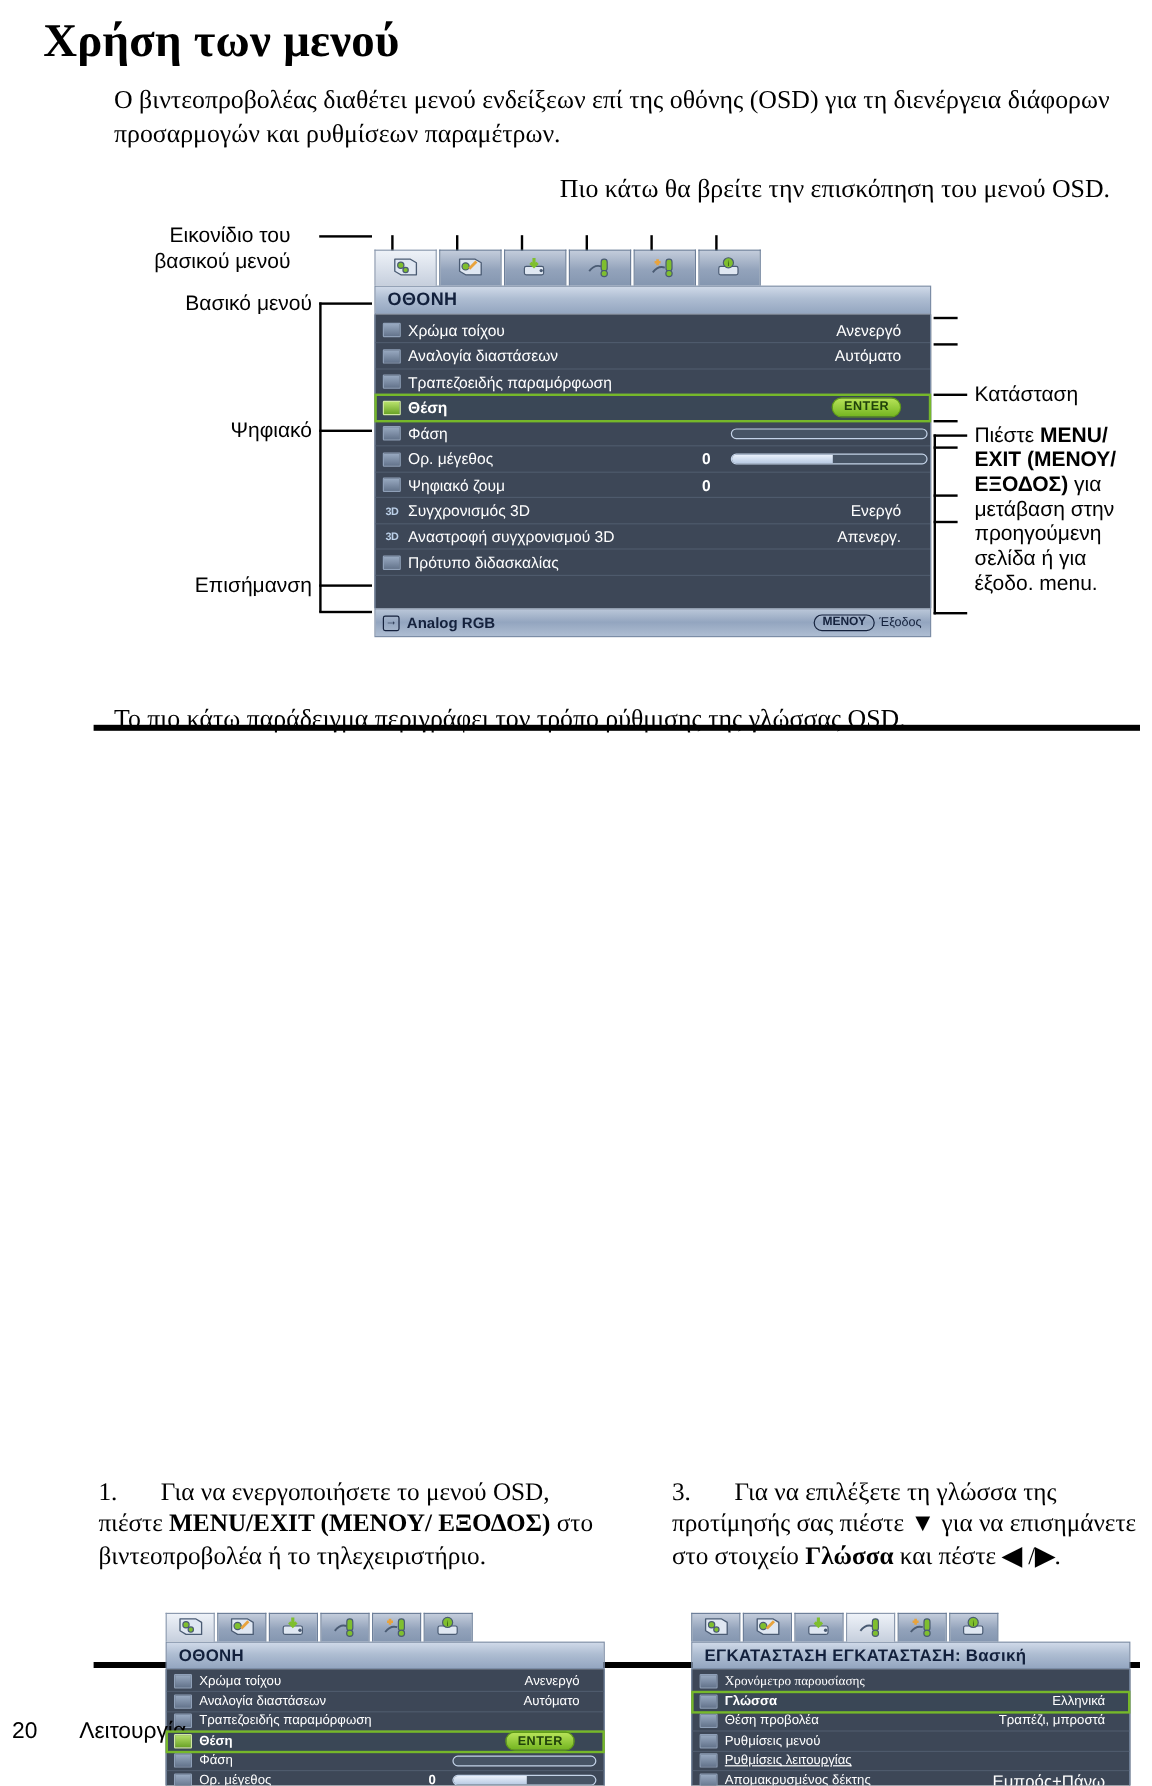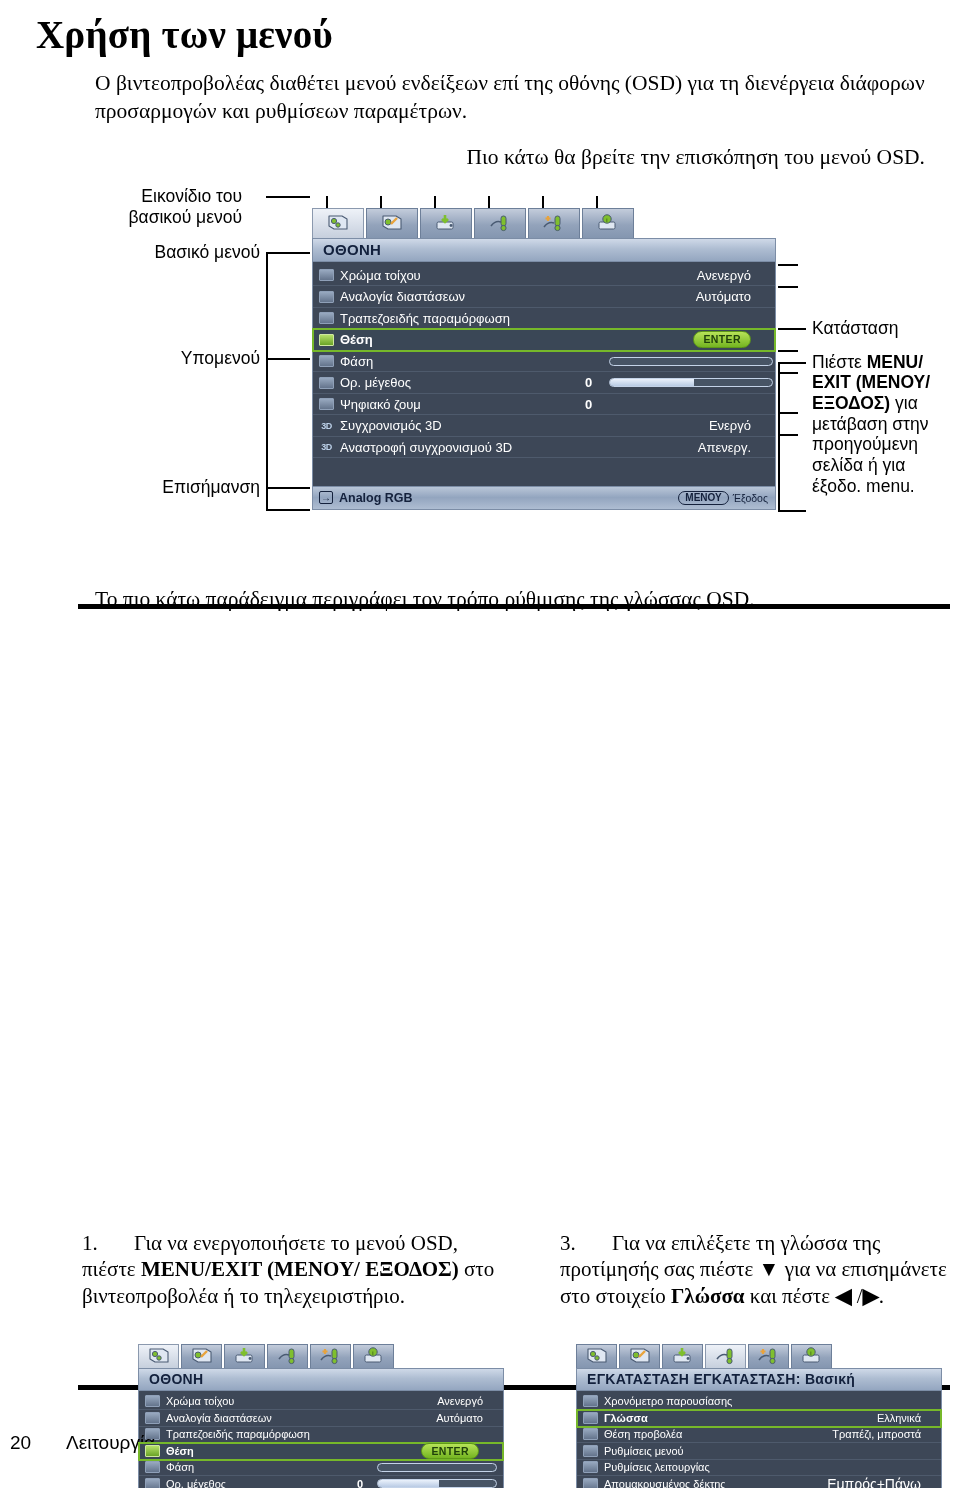--- a/index.html
+++ b/index.html
@@ -211,21 +211,21 @@
 <div class="intro">Ο βιντεοπροβολέας διαθέτει μενού ενδείξεων επί της οθόνης (OSD) για τη διενέργεια διάφορων προσαρμογών και ρυθμίσεων παραμέτρων.</div>
 <div class="intro second">Πιο κάτω θα βρείτε την επισκόπηση του μενού OSD.</div>
 
 <div class="diagram">
 
   <div class="callout right-align" style="left:60px; top:6px; width:182px;">
     <span style="white-space:pre-line">Εικονίδιο του
 βασικού μενού</span>
   </div>
   <div class="callout right-align" style="left:78px; top:62px; width:182px;">Βασικό μενού</div>
-  <div class="callout right-align" style="left:78px; top:168px; width:182px;">Υπομενού</div>
+  <div class="callout right-align" style="left:78px; top:168px; width:182px;">Ψηφιακό</div>
   <div class="callout right-align" style="left:78px; top:297px; width:182px;">Επισήμανση</div>
 
   <div class="leader" style="left:266px; top:16px; width:44px; height:2px;"></div>
   <div class="leader" style="left:266px; top:72px; width:44px; height:2px;"></div>
   <div class="leader" style="left:266px; top:178px; width:44px; height:2px;"></div>
   <div class="leader" style="left:266px; top:307px; width:44px; height:2px;"></div>
   <div class="leader" style="left:266px; top:329px; width:44px; height:2px;"></div>
 
   <div class="leader" style="left:266px; top:72px; width:2px; height:258px;"></div>
 
@@ -341,20 +341,24 @@
         </div>
         <div class="osd-row" style="height: 21.5px;">
           <span class="osd-ico txt">3D</span>
           <span class="osd-label" style="font-size:13px">Συγχρονισμός 3D</span>
           <span class="osd-val" style="font-size:13px;right:24px">Ενεργό</span>
         </div>
         <div class="osd-row" style="height: 21.5px;">
           <span class="osd-ico txt">3D</span>
           <span class="osd-label" style="font-size:13px">Αναστροφή συγχρονισμού 3D</span>
           <span class="osd-val" style="font-size:13px;right:24px">Απενεργ.</span>
+        </div>
+        <div class="osd-row" style="height: 21.5px;">
+          <span class="osd-ico"></span>
+          <span class="osd-label" style="font-size:13px">Πρότυπο διδασκαλίας</span>
         </div>
         <div class="osd-row nodiv" style="height: 21.5px;"></div>
       </div>
     <div class="osd-foot" style="height: 24px;">
       <span class="in-ico">→</span>
       <span class="foot-src">Analog RGB</span>
       <span class="foot-right">
         <span class="menu-pill">ΜΕΝΟΥ</span>
         <span class="exit-word">Έξοδος</span>
       </span>
@@ -511,39 +515,39 @@
         <div class="osd-tab" style="width: 41px; height: 24px;">
           <svg width="26" height="20" viewBox="0 0 26 20">
             <rect x="4" y="9" width="16" height="7" rx="1.5" fill="#dfe7f2" stroke="#4a5b73"></rect>
             <circle cx="12" cy="6" r="4.2" fill="#7fbf2e" stroke="#4a5b73"></circle>
             <text x="12" y="8.6" font-size="6" text-anchor="middle" fill="#1c3a08" font-family="Liberation Sans">i</text>
           </svg>
         </div>
       </div>
     <div class="osd-title" style="font-size:14px">ΕΓΚΑΤΑΣΤΑΣΗ ΕΓΚΑΤΑΣΤΑΣΗ: Βασική</div>
     <div class="osd-body">
-        <div class="osd-row" style="height: 16.5px;">
+        <div class="osd-row" style="height: 16.5px; font-family: Liberation Serif, serif;">
           <span class="osd-ico"></span>
           <span class="osd-label" style="font-size:11px">Χρονόμετρο παρουσίασης</span>
         </div>
         <div class="osd-row hl" style="height: 16.5px;">
           <span class="osd-ico"></span>
           <span class="osd-label bold" style="font-size:11px">Γλώσσα</span>
           <span class="osd-val" style="font-size:11px;right:20px">Ελληνικά</span>
         </div>
         <div class="osd-row" style="height: 16.5px;">
           <span class="osd-ico"></span>
           <span class="osd-label" style="font-size:11px">Θέση προβολέα</span>
           <span class="osd-val" style="font-size:11px;right:20px">Τραπέζι, μπροστά</span>
         </div>
         <div class="osd-row" style="height: 16.5px;">
           <span class="osd-ico"></span>
           <span class="osd-label" style="font-size:11px">Ρυθμίσεις μενού</span>
         </div>
-        <div class="osd-row" style="height: 16.5px;">
+        <div class="osd-row" style="height: 16.5px; text-decoration: underline;">
           <span class="osd-ico"></span>
           <span class="osd-label" style="font-size:11px">Ρυθμίσεις λειτουργίας</span>
         </div>
         <div class="osd-row" style="height: 16.5px;">
           <span class="osd-ico"></span>
           <span class="osd-label" style="font-size:11px">Απομακρυσμένος δέκτης</span>
           <span class="osd-val" style="font-size:14px;right:20px">Εμπρός+Πάνω</span>
         </div>
         <div class="osd-row" style="height: 16.5px;">
           <span class="osd-ico"></span>

